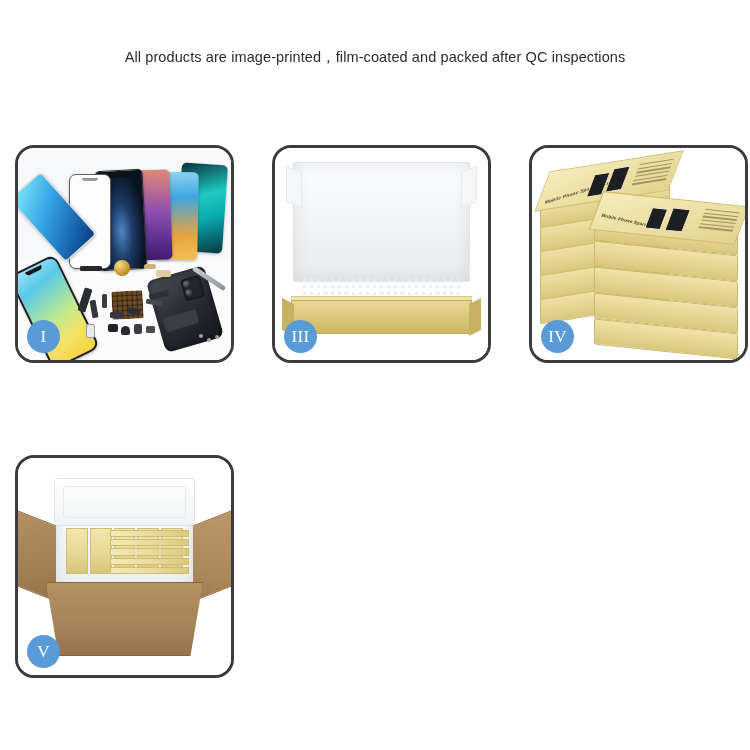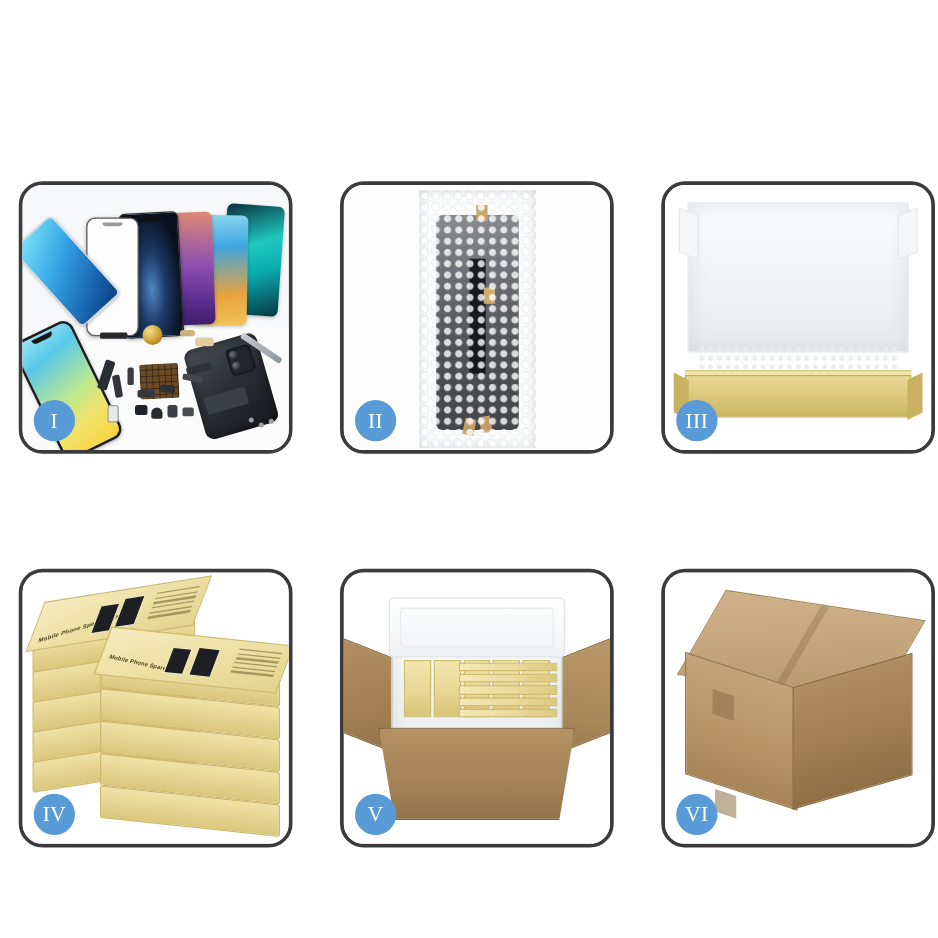--- a/index.html
+++ b/index.html
@@ -418,20 +418,21 @@
     border:1px solid #8a6b42;
   }
   .tapepatch{ position:absolute; background:rgba(140,112,72,.55); }
   .tp1{ left:38px; top:96px; width:17px; height:20px; transform:skewY(18deg); }
   .tp2{ left:40px; top:176px; width:17px; height:18px; transform:skewY(18deg); }
 </style>
 </head>
 <body>
 
 <div class="header">
+  <p class="sub-title">All products are image-printed，film-coated and packed after QC inspections</p>
 </div>
 
 <div class="grid">
 
   <div class="panel">
     <div class="panel-stage">
       <div class="p1-bg"></div>
       <div class="ph ph-a"></div>
       <div class="ph ph-b"></div>
       <div class="ph ph-c"></div>
@@ -463,35 +464,20 @@
       <div class="tweez"></div>
       <div class="screws">
           <i></i>
           <i></i>
           <i></i>
         </div>
     </div>
     <div class="badge">I</div>
   </div>
 
-  <div class="panel">
-    <div class="panel-stage">
-      <div class="p2-bg"></div>
-      <div class="bubblebag">
-        <div class="bagcontent"></div>
-        <div class="bag-strap"></div>
-        <div class="bag-tape bt1"></div>
-        <div class="bag-tape bt2"></div>
-        <div class="bag-tape bt3"></div>
-        <div class="bag-tape bt4"></div>
-        <div class="bag-overlay"></div>
-      </div>
-    </div>
-    <div class="badge">II</div>
-  </div>
 
   <div class="panel">
     <div class="panel-stage">
       <div class="p3-bg"></div>
       <div class="lid-back"></div>
       <div class="bubble-fill"></div>
       <div class="box-rim"></div>
       <div class="box-front"></div>
     </div>
     <div class="badge">III</div>
@@ -561,27 +547,14 @@
           <span></span>
           <span></span>
           <span></span>
       </div>
       <div class="cartonbody"></div>
       <div class="foamlid"></div>
     </div>
     <div class="badge">V</div>
   </div>
 
-  <div class="panel">
-    <div class="panel-stage">
-      <div class="p6-bg"></div>
-      <div class="c-top">
-        <div class="seam"></div>
-      </div>
-      <div class="c-left"></div>
-      <div class="c-right"></div>
-      <div class="tapepatch tp1"></div>
-      <div class="tapepatch tp2"></div>
-    </div>
-    <div class="badge">VI</div>
-  </div>
 
 </div>
 
 </body></html>

